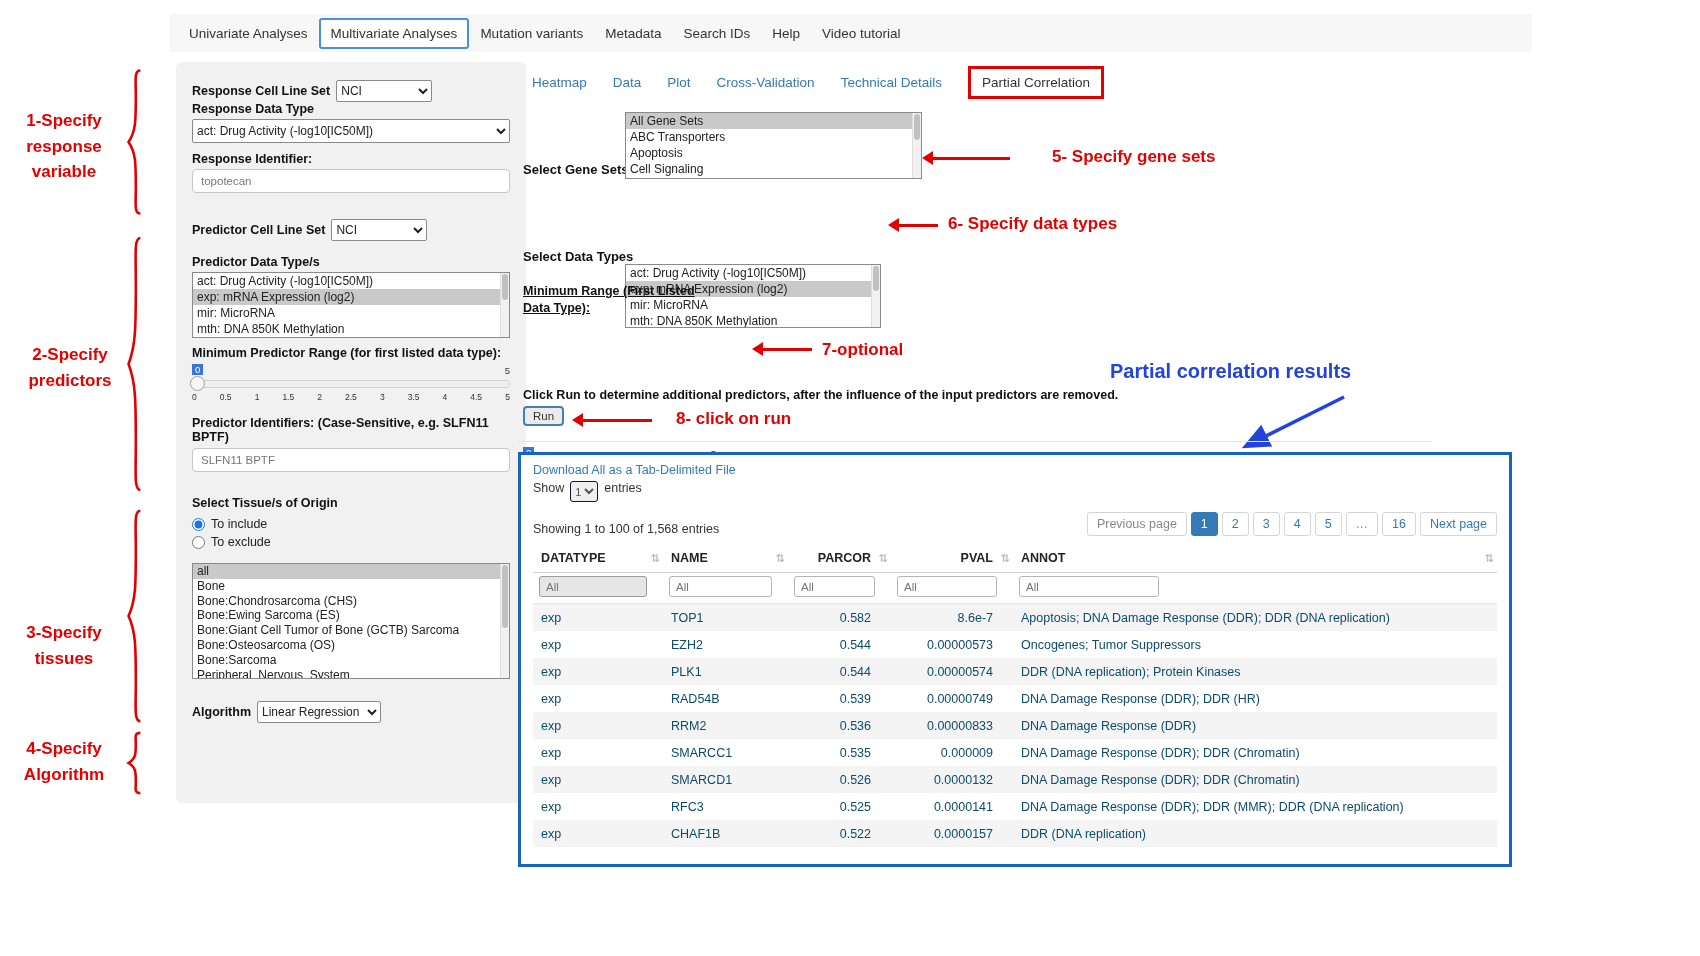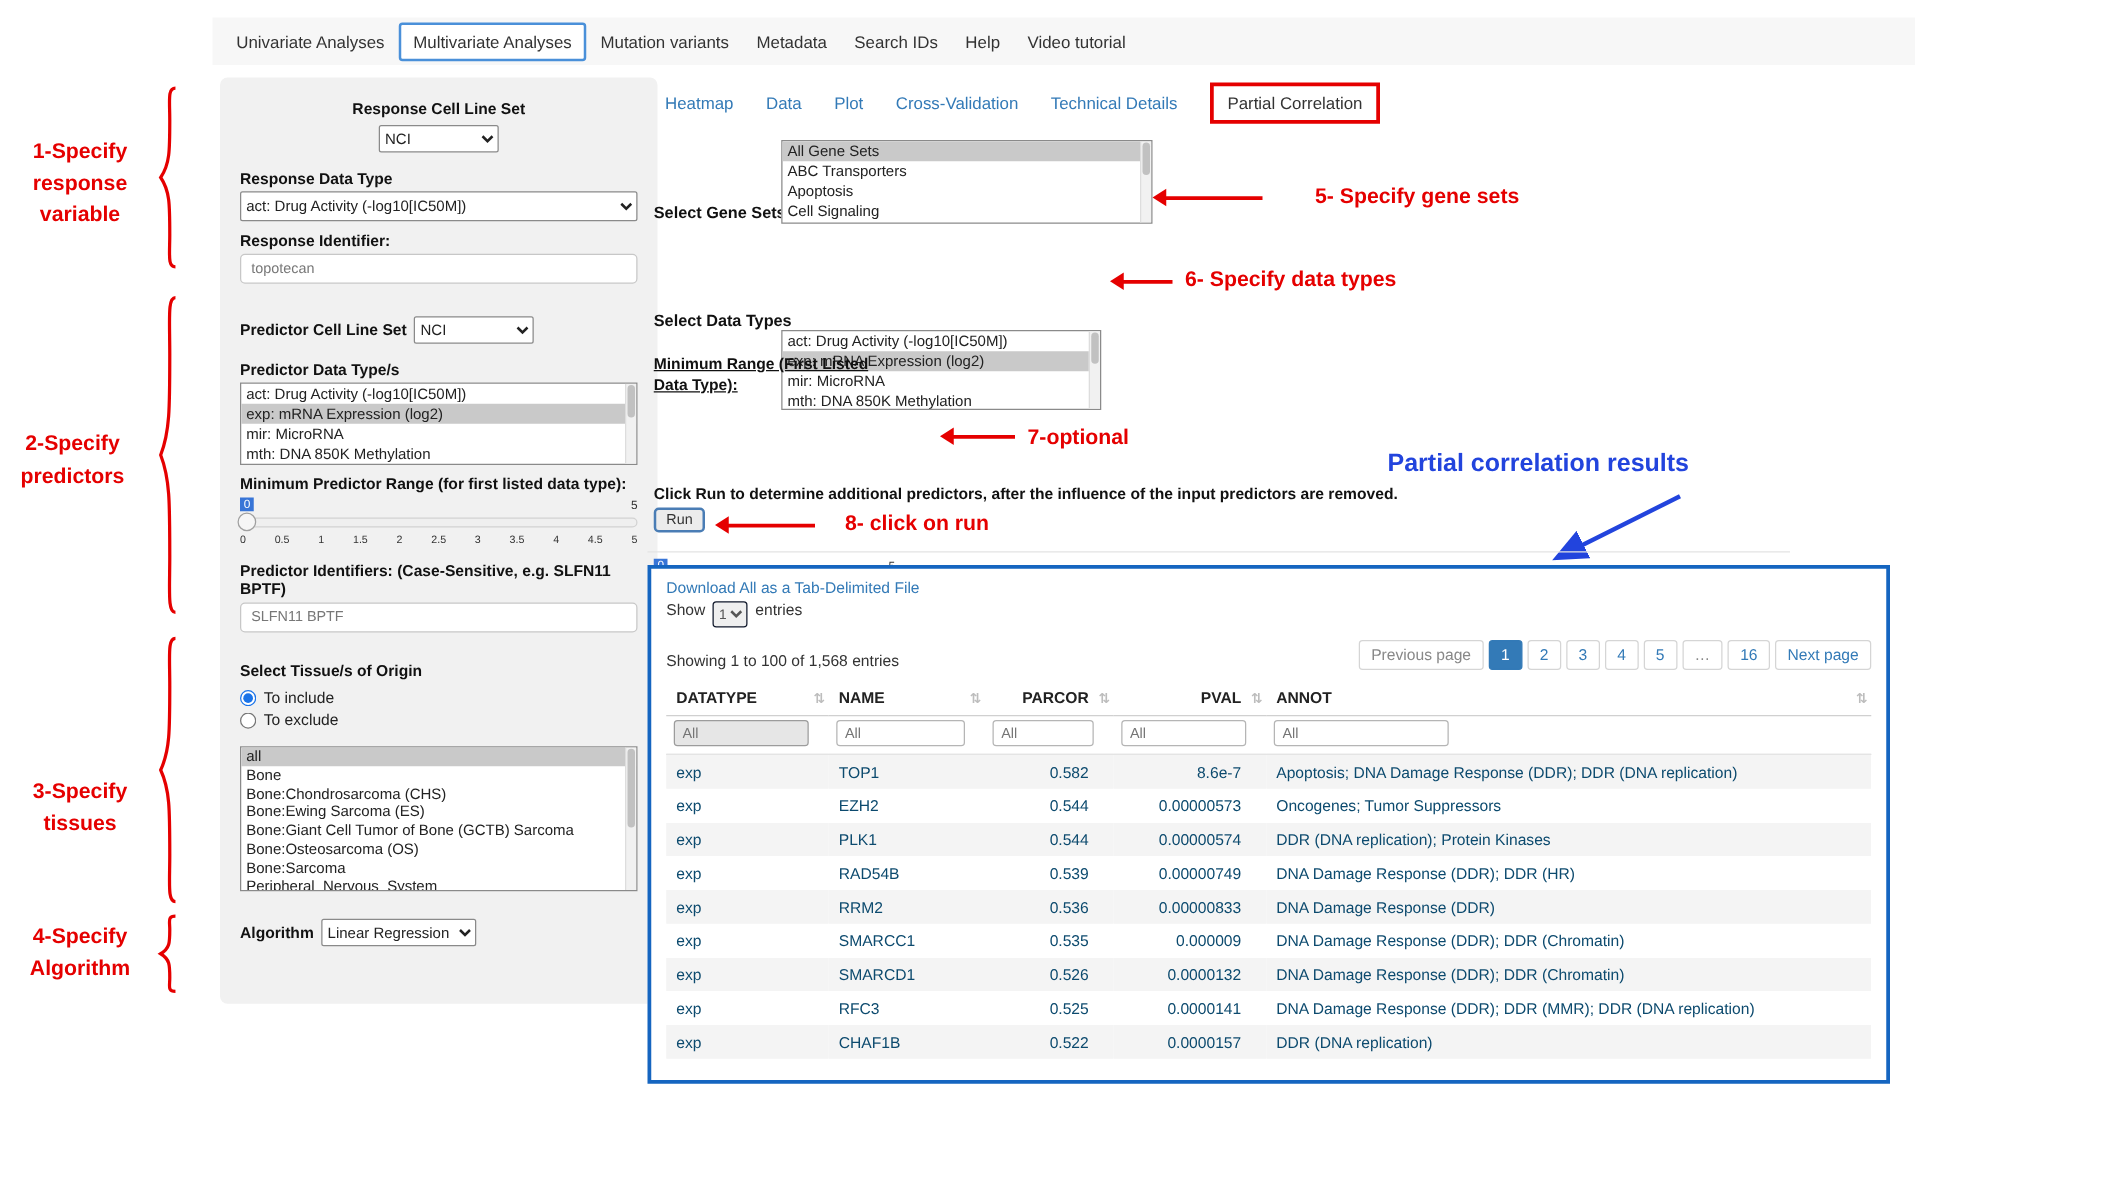--- a/index.html
+++ b/index.html
@@ -105,21 +105,21 @@
     <span class="nav-item">Univariate Analyses</span>
     <span class="nav-item active">Multivariate Analyses</span>
     <span class="nav-item">Mutation variants</span>
     <span class="nav-item">Metadata</span>
     <span class="nav-item">Search IDs</span>
     <span class="nav-item">Help</span>
     <span class="nav-item">Video tutorial</span>
   </nav>
 
   <div class="abs red-note" style="left:6px; top:108px; width:116px;">1-Specify response variable</div>
-  <div class="abs red-note" style="left:0; top:342px; width:116px;">2-Specify predictors</div>
+  <div class="abs red-note" style="left:12px; top:342px; width:116px;">2-Specify predictors</div>
   <div class="abs red-note" style="left:6px; top:620px; width:116px;">3-Specify tissues</div>
   <div class="abs red-note" style="left:6px; top:736px; width:116px;">4-Specify Algorithm</div>
 
   <div class="abs brace" style="left:124px; top:66px; width:20px; height:152px;">
     <svg viewBox="0 0 22 100" preserveAspectRatio="none">
         <path d="M18 3 C11 3 13 9 13 20 C13 36 13 43 5 50 C13 57 13 64 13 80 C13 91 11 97 18 97" fill="none" stroke="#e50000" stroke-width="2.6" vector-effect="non-scaling-stroke"></path>
       </svg>
   </div>
   <div class="abs brace" style="left:124px; top:230px; width:20px; height:268px;">
     <svg viewBox="0 0 22 100" preserveAspectRatio="none">
@@ -132,21 +132,21 @@
       </svg>
   </div>
   <div class="abs brace" style="left:124px; top:731px; width:20px; height:64px;">
     <svg viewBox="0 0 22 100" preserveAspectRatio="none">
         <path d="M18 3 C11 3 13 9 13 20 C13 36 13 43 5 50 C13 57 13 64 13 80 C13 91 11 97 18 97" fill="none" stroke="#e50000" stroke-width="2.6" vector-effect="non-scaling-stroke"></path>
       </svg>
   </div>
 
   <aside class="abs sidebar">
 
-    <div class="inline-row" style="margin-bottom:14px;flex-direction:column;">
+    <div class="inline-row" style="">
       <span class="sb-label">Response Cell Line Set</span>
       <select class="ctl" style="width:96px;">
         <option>NCI</option>
       </select>
     </div>
 
     <div class="sb-label" style="margin-bottom:3px;">Response Data Type</div>
     <select class="ctl wide" style="margin-bottom:9px;">
       <option>act: Drug Activity (-log10[IC50M])</option>
     </select>

